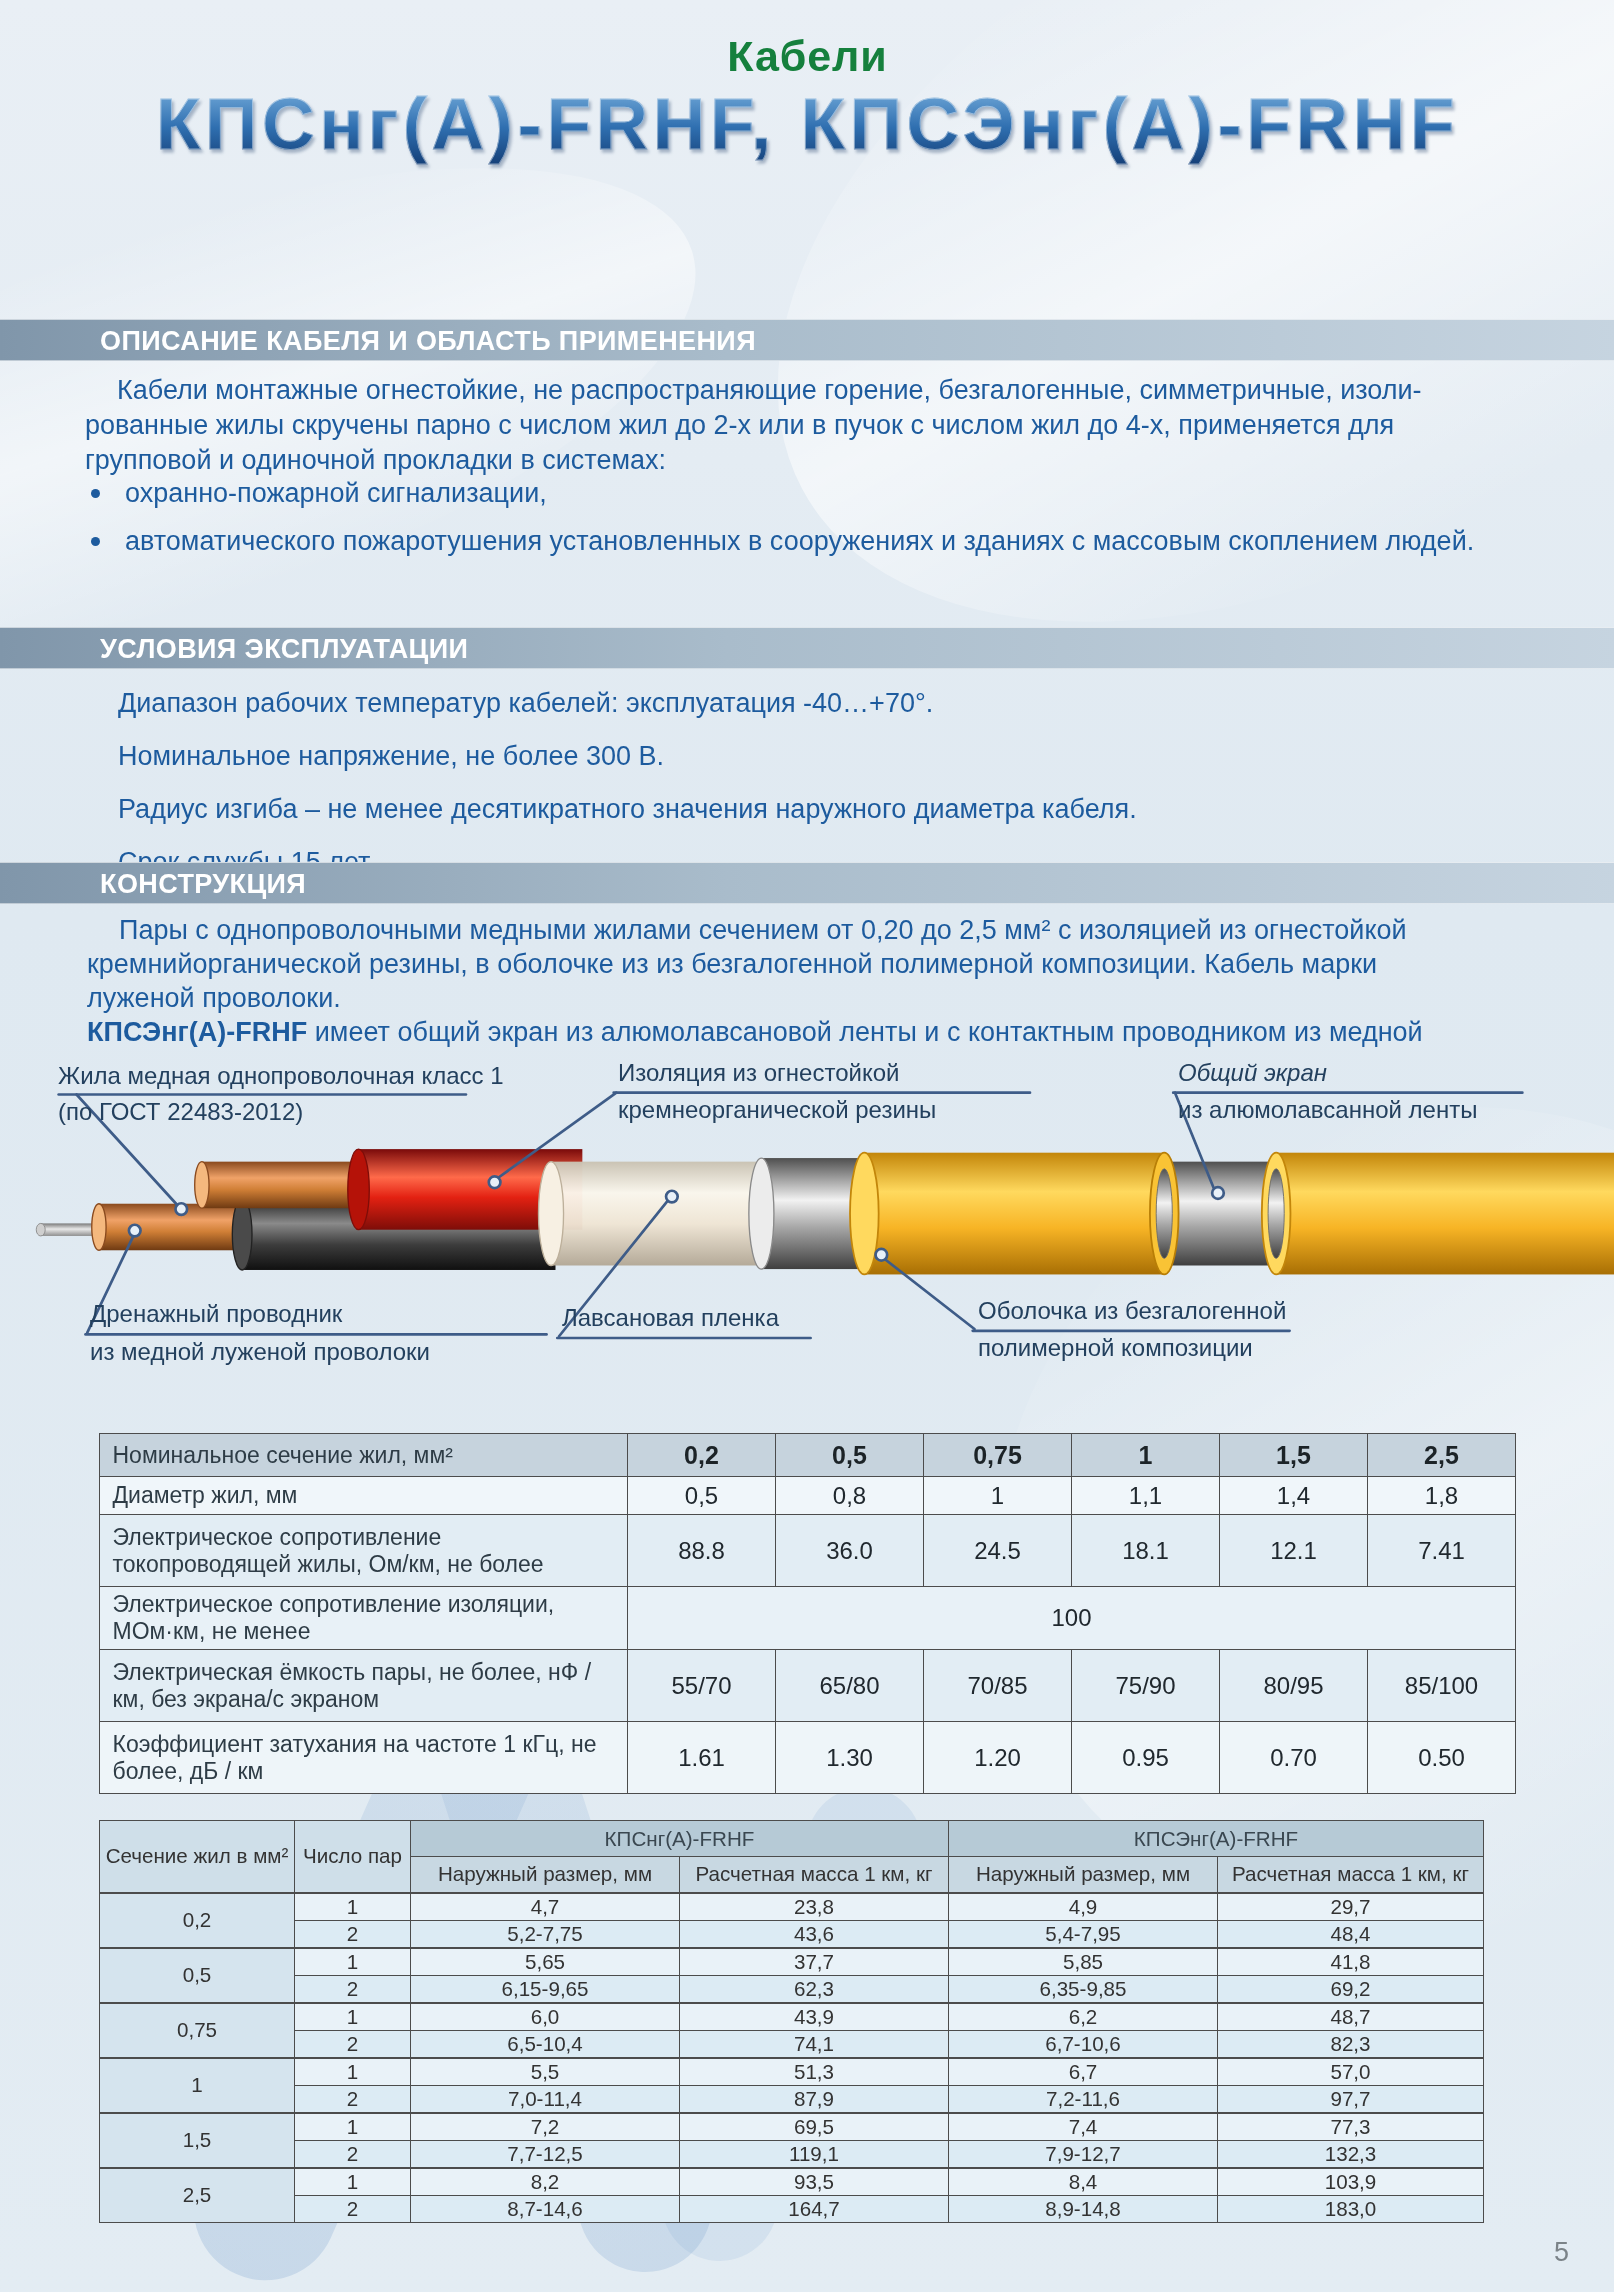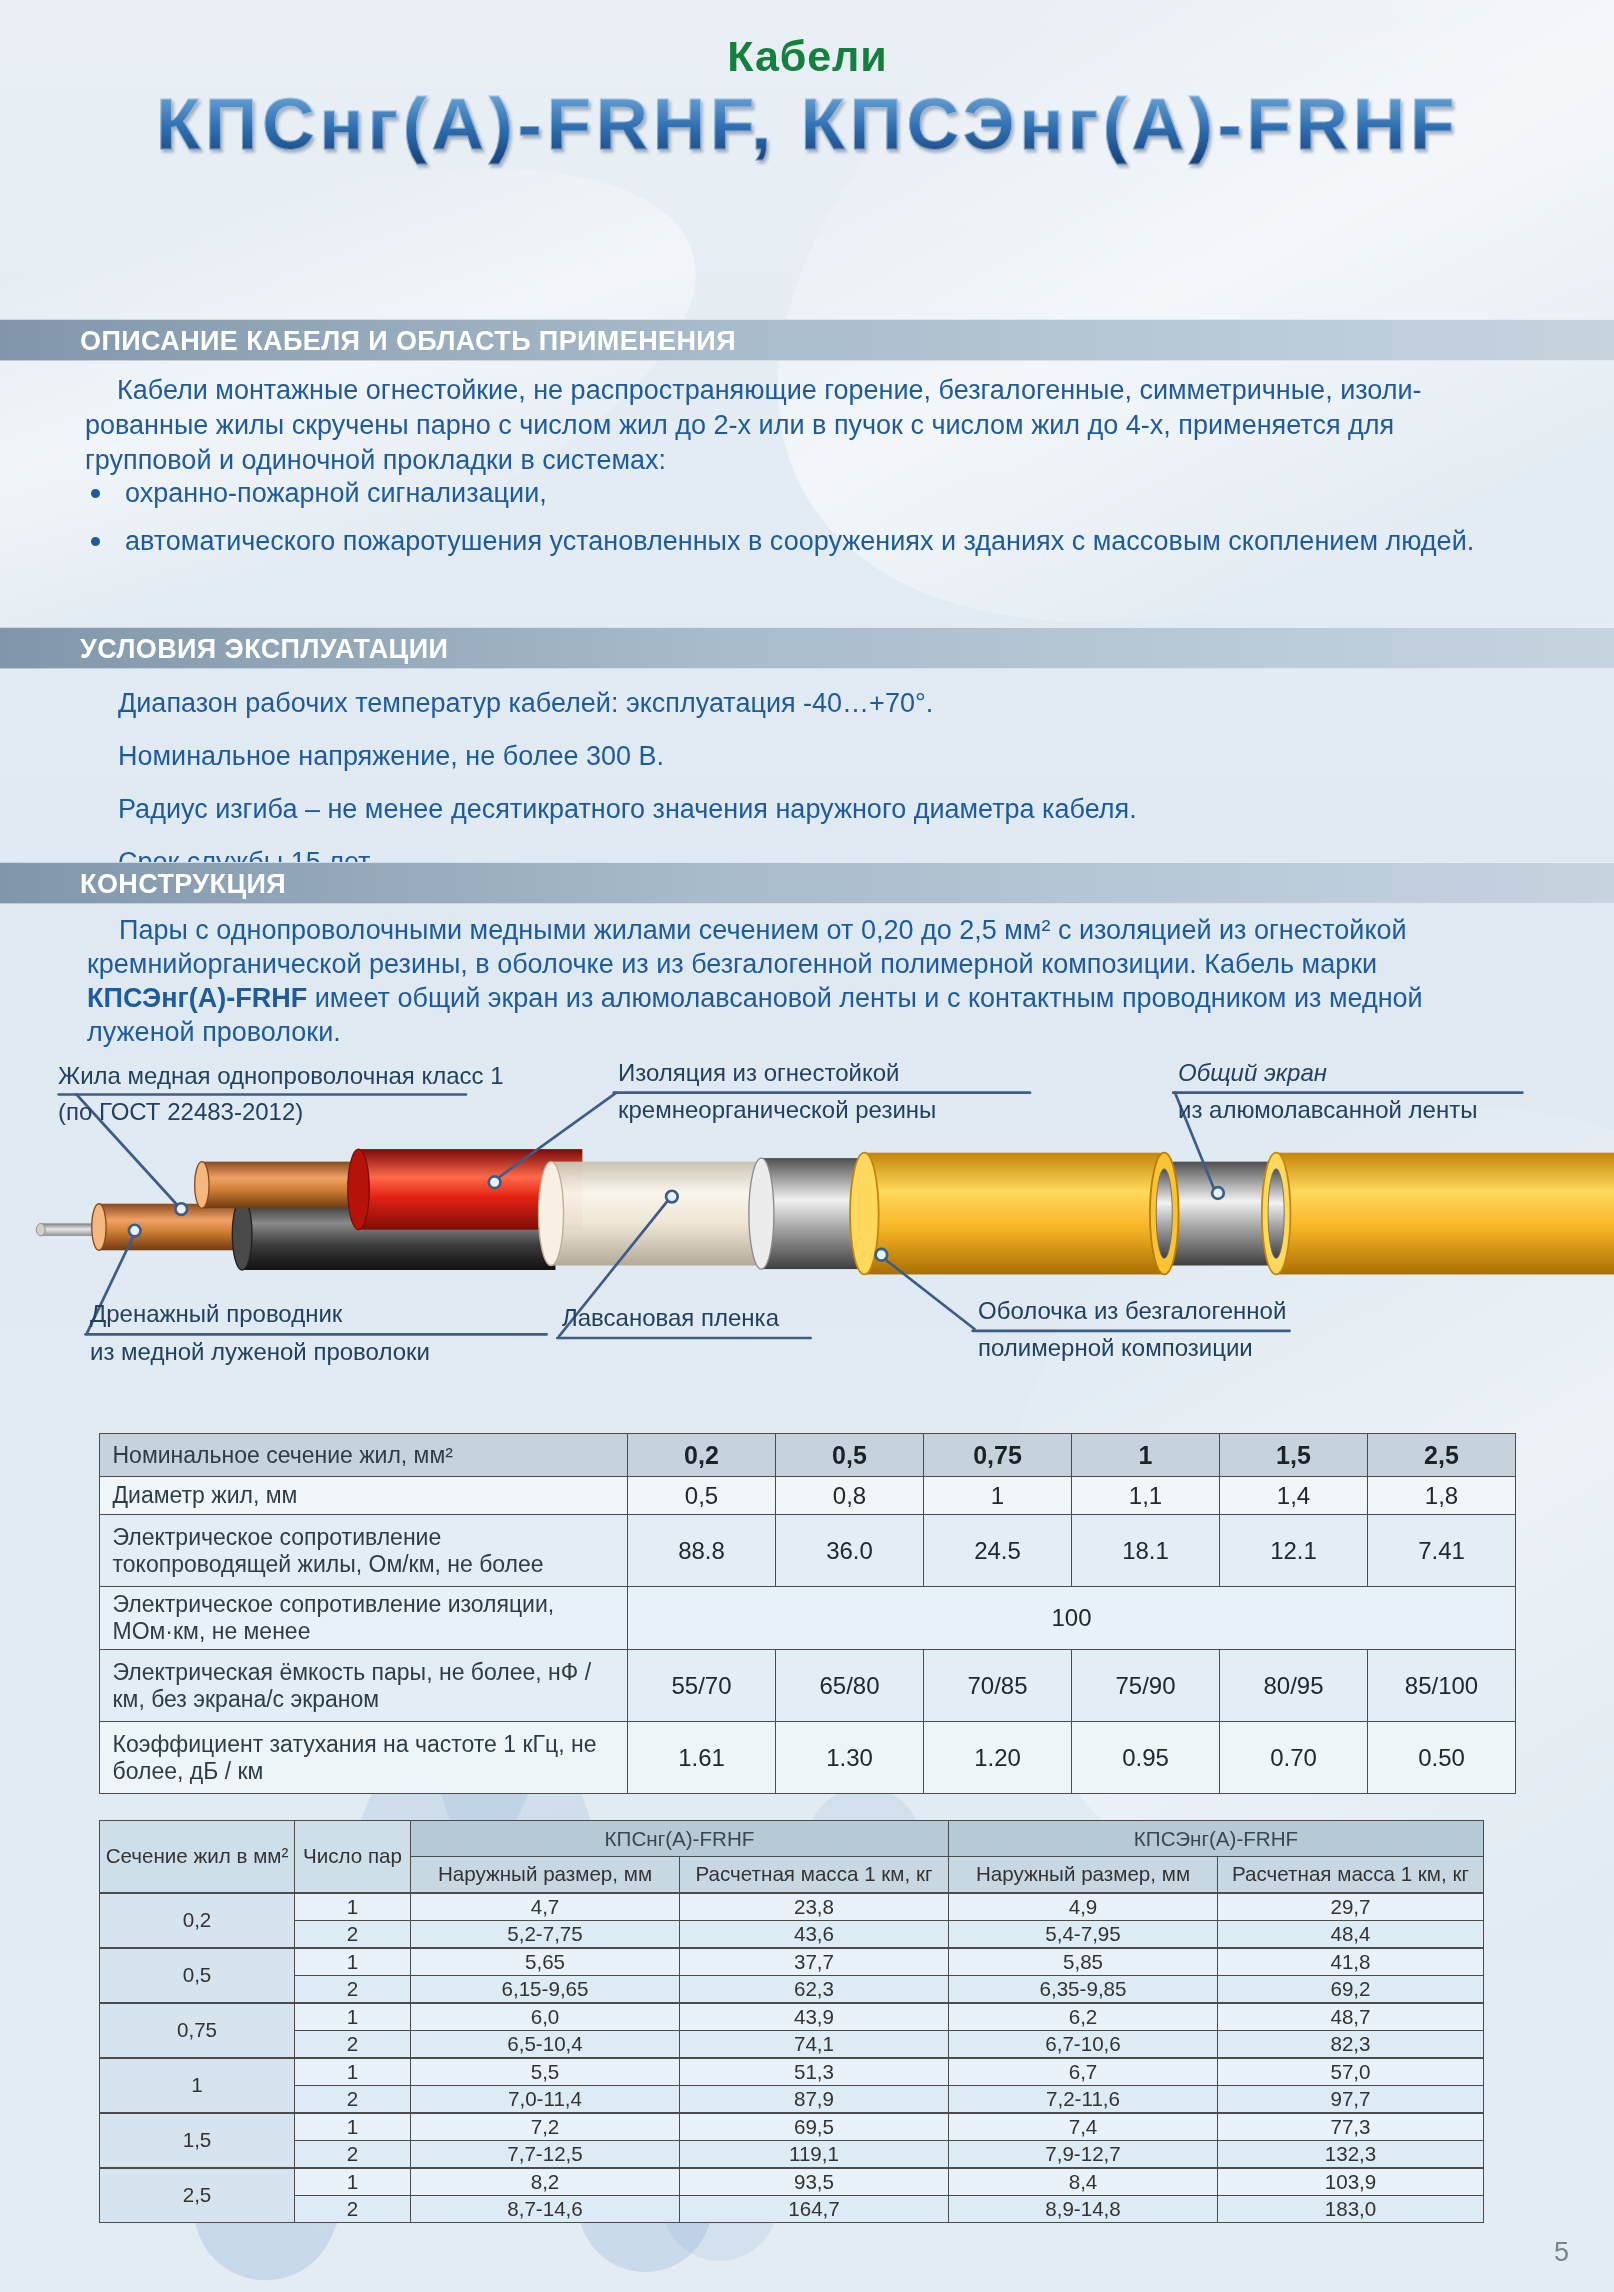--- a/index.html
+++ b/index.html
@@ -33,21 +33,21 @@
     background:linear-gradient(180deg,#7db3e0 0%,#2f6fb0 55%,#143f78 100%);
     -webkit-background-clip:text;background-clip:text;color:transparent;
     -webkit-text-stroke:0.9px rgba(255,255,255,.45);
     filter:drop-shadow(2.7px 3.6px 1.8px rgba(40,70,110,.35));
   }
 
   .bar{
     position:absolute;left:0;width:1615px;height:42px;line-height:42px;
     background:linear-gradient(90deg,#8096aa 0%,#a9bccb 45%,#c6d4e0 100%);
     color:#ffffff;font-size:27px;font-weight:bold;letter-spacing:0.4px;
-    padding-left:80px;box-sizing:border-box;
+    padding-left:100px;box-sizing:border-box;
     border-top:0.9px solid rgba(255,255,255,.6);border-bottom:0.9px solid rgba(255,255,255,.5);
   }
   .bar1{top:319px;} .bar2{top:627px;} .bar3{top:862px;}
 
   .bodytext{position:absolute;color:#1d5b9e;font-size:27px;line-height:35px;margin-left:24px;}
   .desc-text{top:373px;left:61px;width:1522px;}
   .desc-text .tline:first-child{text-indent:32px;}
   .bullets{top:476px;left:67px;width:1522px;}
   .bullets .tline{margin-bottom:12.5px;}
   .bullets .tline::before{
@@ -126,22 +126,22 @@
     <div class="tline">Диапазон рабочих температур кабелей: эксплуатация -40…+70°.</div>
     <div class="tline">Номинальное напряжение, не более  300 В.</div>
     <div class="tline">Радиус изгиба – не менее десятикратного значения наружного диаметра кабеля.</div>
     <div class="tline">Срок службы 15 лет.</div>
   </div>
 
 <div class="bar bar3">КОНСТРУКЦИЯ</div>
 <div class="bodytext constr-text">
     <div class="tline">Пары с однопроволочными медными жилами сечением от 0,20 до 2,5 мм² с изоляцией из огнестойкой</div>
     <div class="tline">кремнийорганической резины, в оболочке из из безгалогенной полимерной композиции. Кабель марки</div>
+    <div class="tline">луженой проволоки.</div>
     <div class="tline"><b>КПСЭнг(А)-FRHF</b> имеет общий экран из алюмолавсановой ленты и с контактным проводником из медной</div>
-    <div class="tline">луженой проволоки.</div>
   </div>
 
 <div class="diagram">
   <svg width="1615" height="376" viewBox="0 0 1803 420">
     <defs>
       <linearGradient id="gCu" x1="0" y1="0" x2="0" y2="1">
         <stop offset="0" stop-color="#8a4a1e"></stop>
           <stop offset=".35" stop-color="#f0a268"></stop>
         <stop offset=".6" stop-color="#d07f36"></stop>
           <stop offset="1" stop-color="#6f3a12"></stop>

